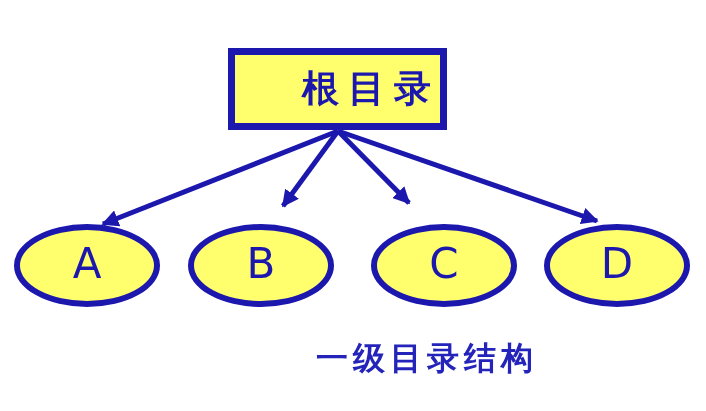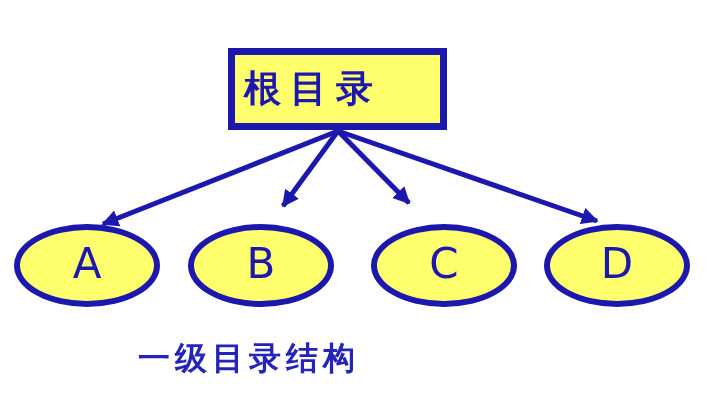--- a/index.html
+++ b/index.html
@@ -25,21 +25,21 @@
   .root-box {
     position: absolute;
     left: 228px;
     top: 48px;
     width: 205px;
     height: 68px;
     background: #ffff6e;
     border: 7px solid #1c17ad;
     display: flex;
     align-items: center;
-    justify-content: flex-start;
+    justify-content: flex-end;
   }
   .root-label {
     color: #1c17ad;
     font-size: 37px;
     font-weight: bold;
     letter-spacing: 9px;
     margin-left: 9px; 
     white-space: nowrap;
   }
   .node-ellipse {
@@ -62,21 +62,21 @@
   }
   .ellipse-a { left: 14px; }
   .ellipse-b { left: 188px; }
   .ellipse-c { left: 371px; }
   .ellipse-d { left: 544px; }
   .caption {
     position: absolute;
     left: 138px;
     top: 337px;
     width: 400px;
-    text-align: left;
+    text-align: right;
     color: #2424bb;
     font-size: 32px;
     font-weight: bold;
     letter-spacing: 5px;
     white-space: nowrap;
   }
 </style>
 </head>
 <body>
 

